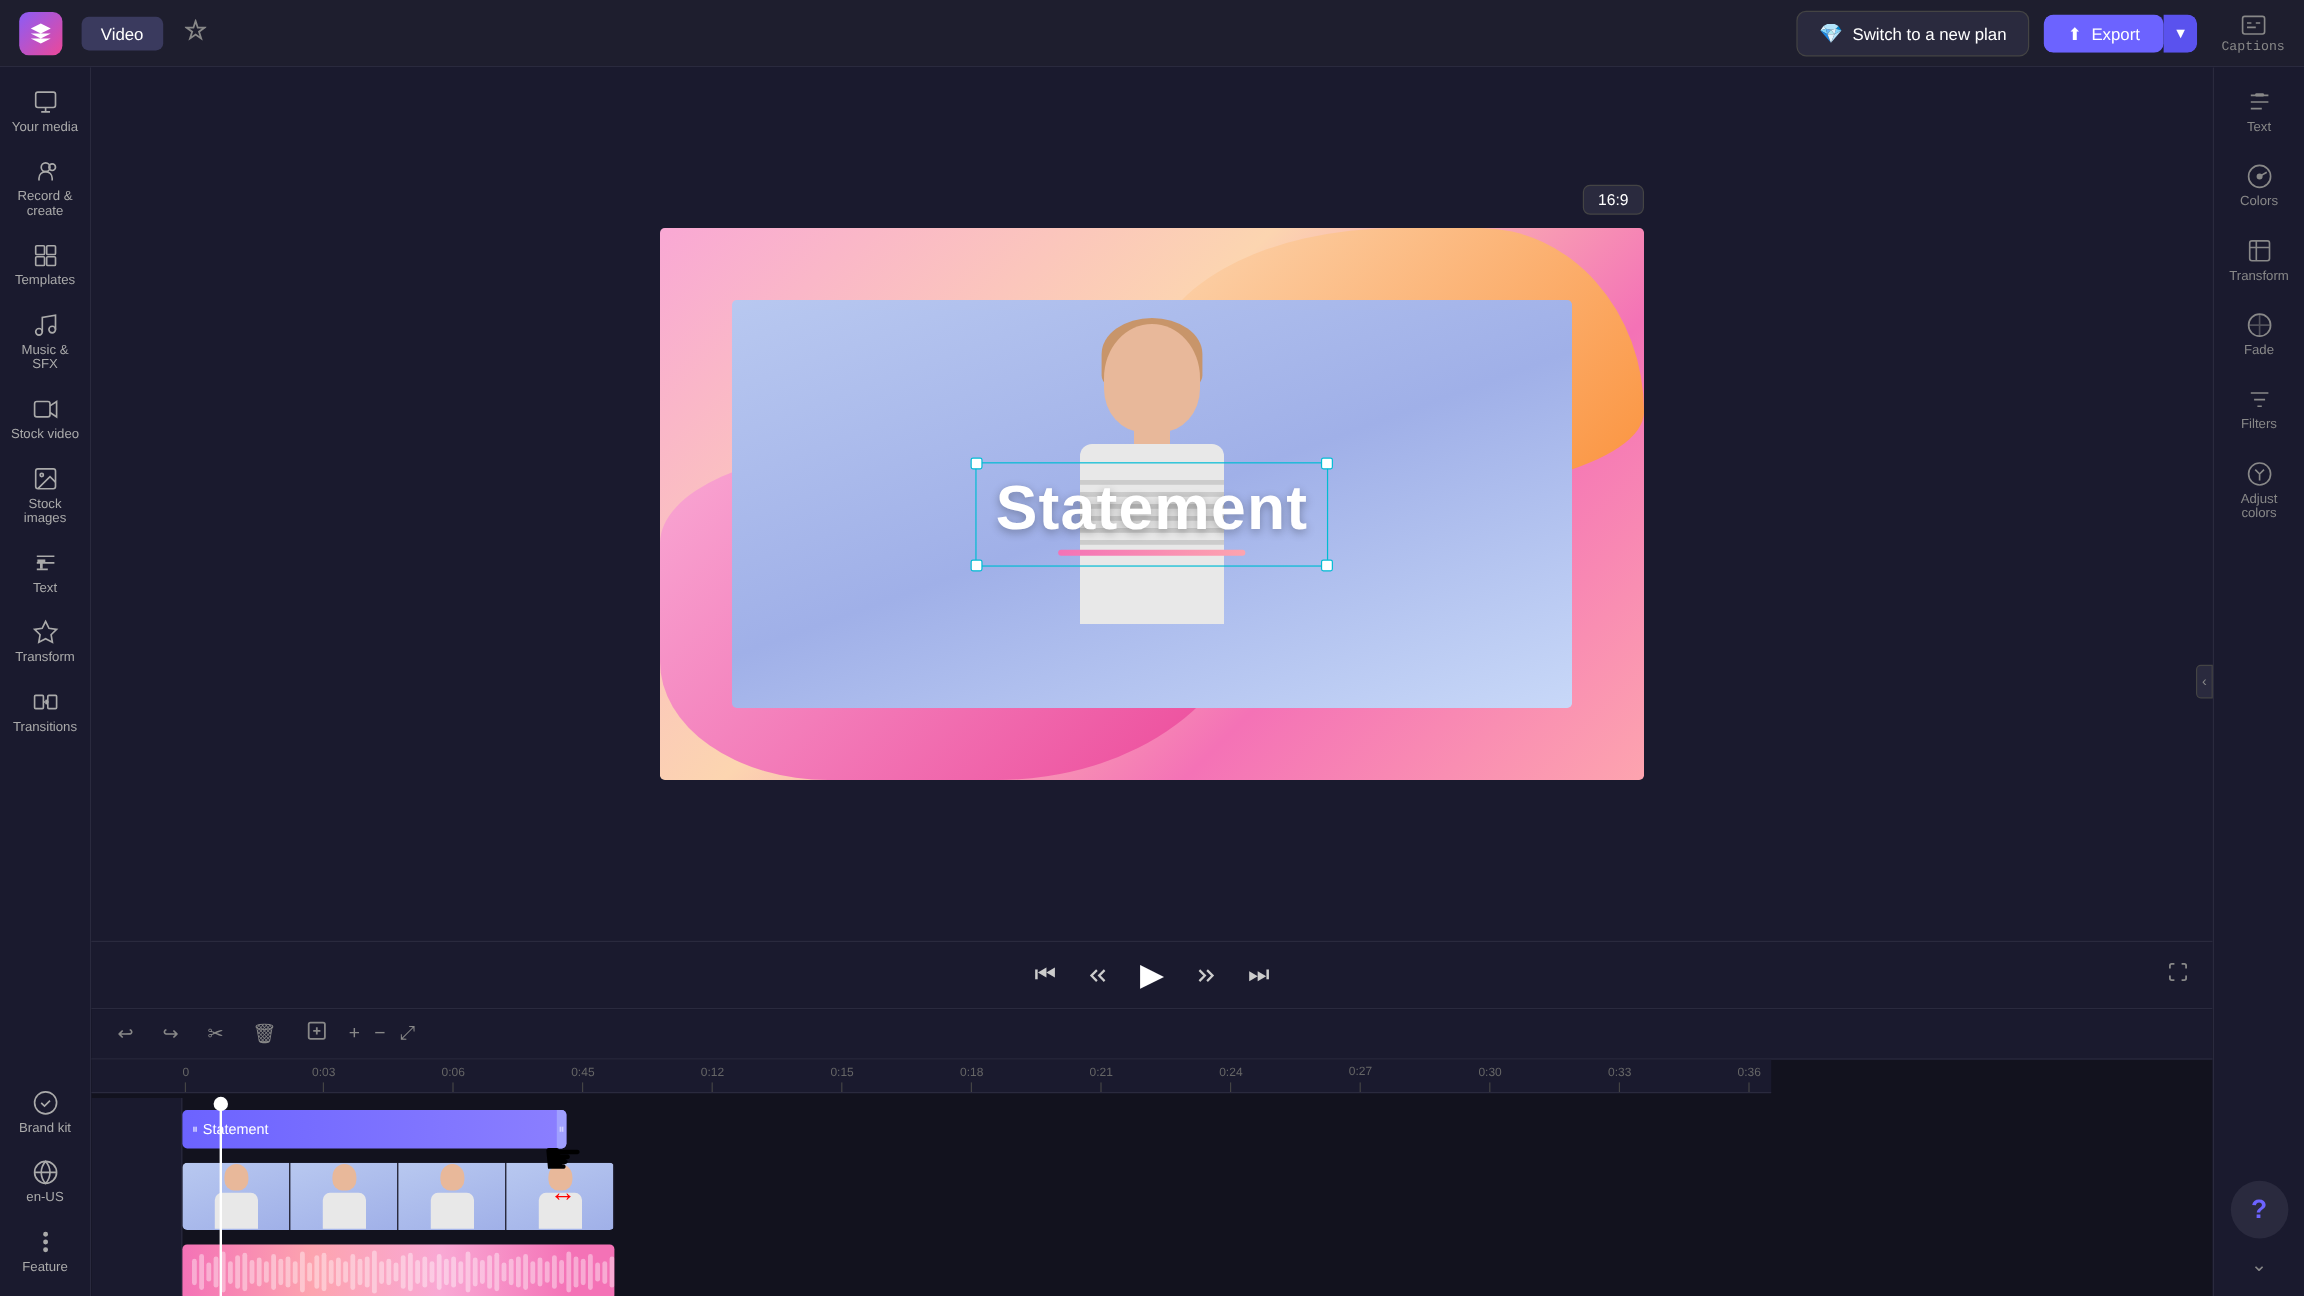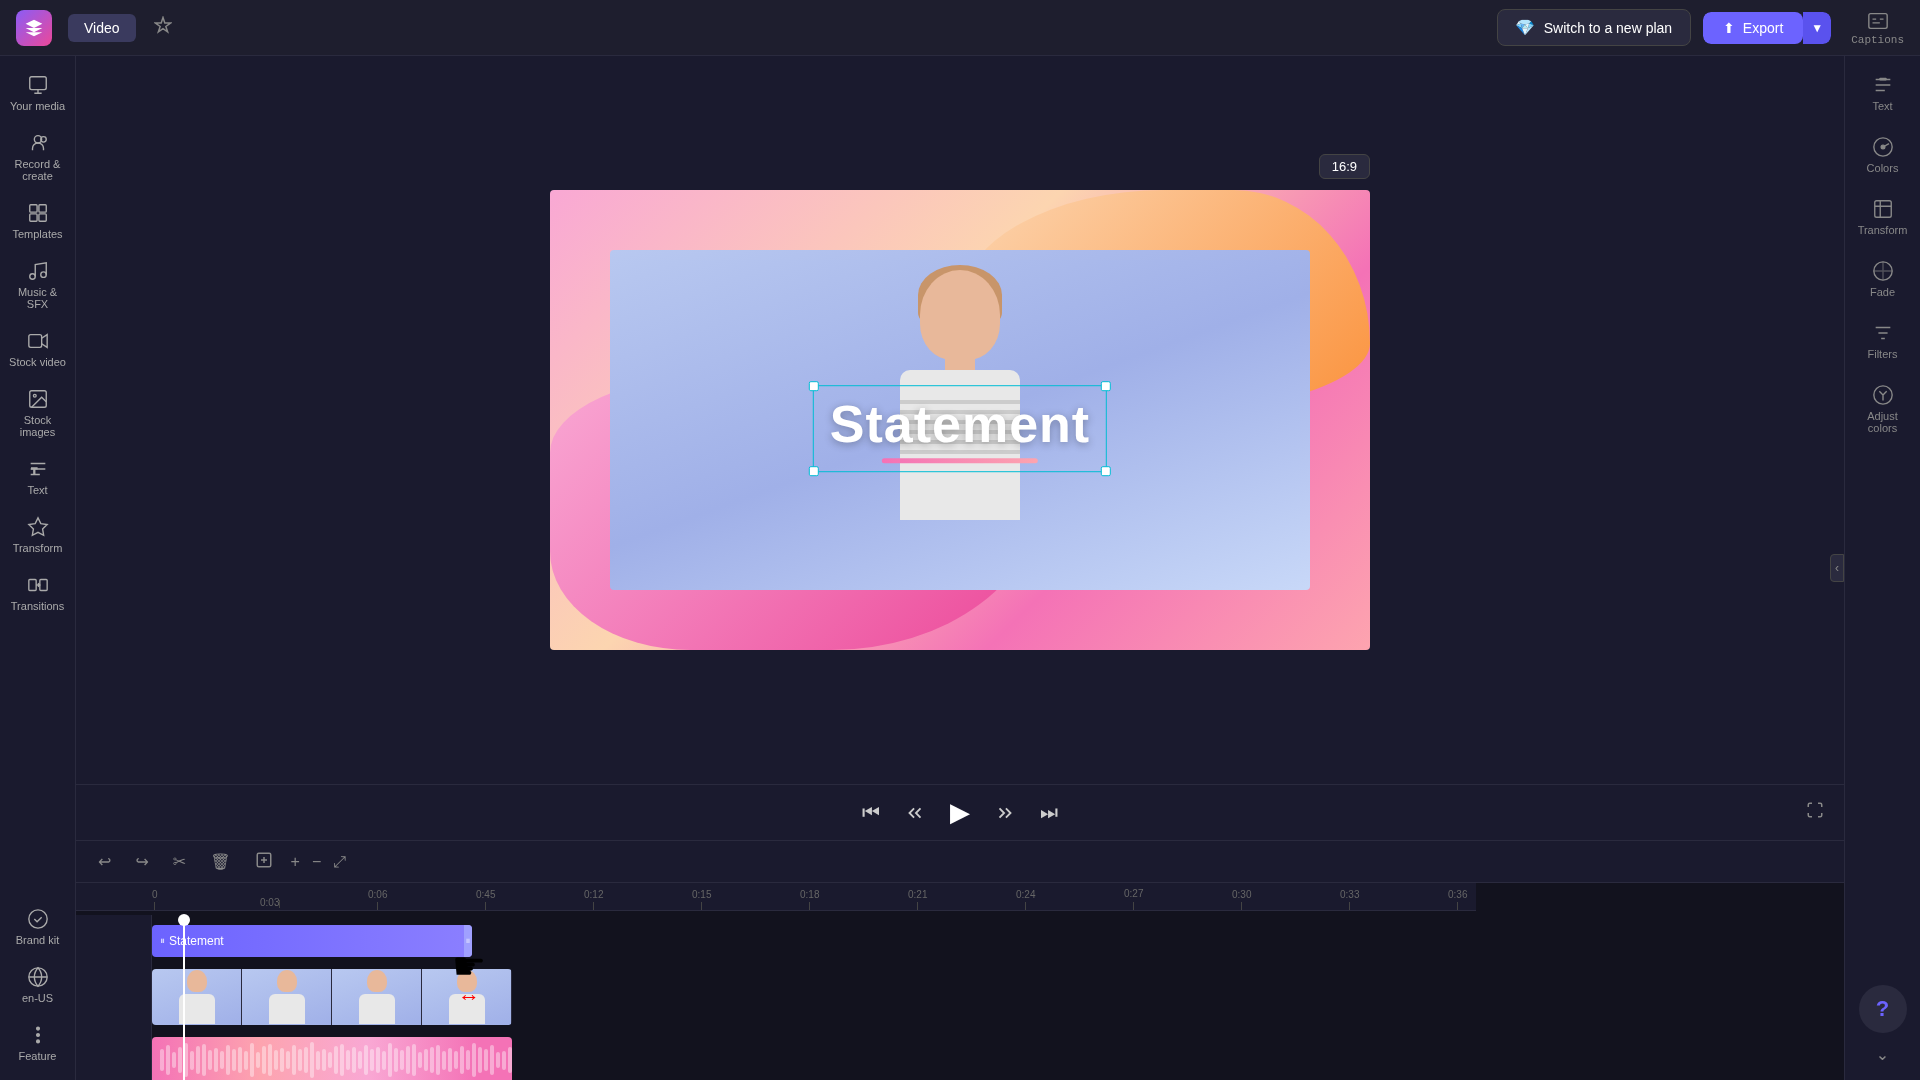--- a/index.html
+++ b/index.html
@@ -765,21 +765,21 @@
         <div class="timeline-scroll">
           <div class="timeline-inner">
 
             <div class="ruler">
               <div style="position:absolute;top:0;left:76px;right:0;bottom:0;">
 
                 <div style="position:absolute;left:0px;bottom:0;display:flex;flex-direction:column;align-items:center;">
                   <span style="font-size:10px;color:#666;margin-bottom:2px;">0</span>
                   <div style="width:1px;height:8px;background:#444;"></div>
                 </div>
-                <div style="position:absolute;left:108px;bottom:0;display:flex;flex-direction:row;align-items:center;">
+                <div style="position:absolute;left:108px;bottom:0;display:flex;flex-direction:column;align-items:center;">
                   <span style="font-size:10px;color:#666;margin-bottom:2px;">0:03</span>
                   <div style="width:1px;height:8px;background:#444;"></div>
                 </div>
                 <div style="position:absolute;left:216px;bottom:0;display:flex;flex-direction:column;align-items:center;">
                   <span style="font-size:10px;color:#666;margin-bottom:2px;">0:06</span>
                   <div style="width:1px;height:8px;background:#444;"></div>
                 </div>
                 <div style="position:absolute;left:324px;bottom:0;display:flex;flex-direction:column;align-items:center;">
                   <span style="font-size:10px;color:#666;margin-bottom:2px;">0:45</span>
                   <div style="width:1px;height:8px;background:#444;"></div>

